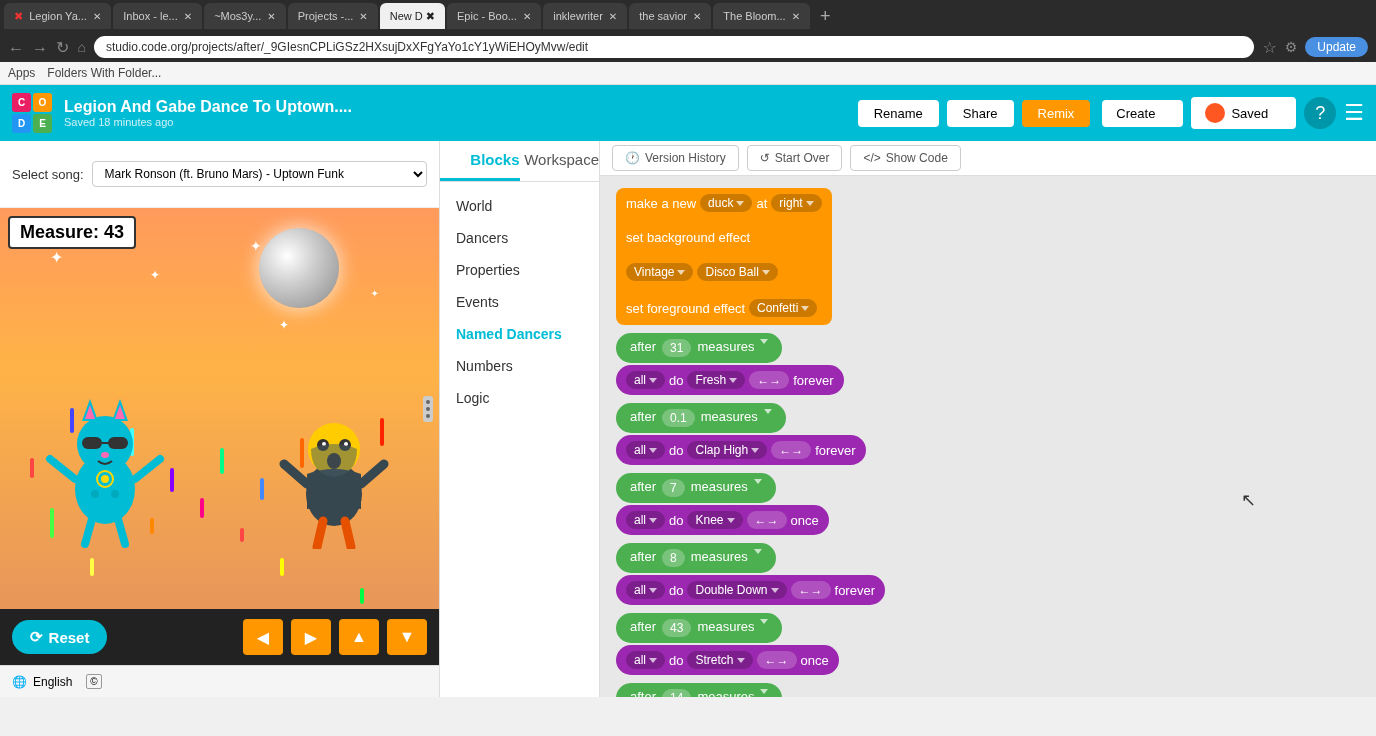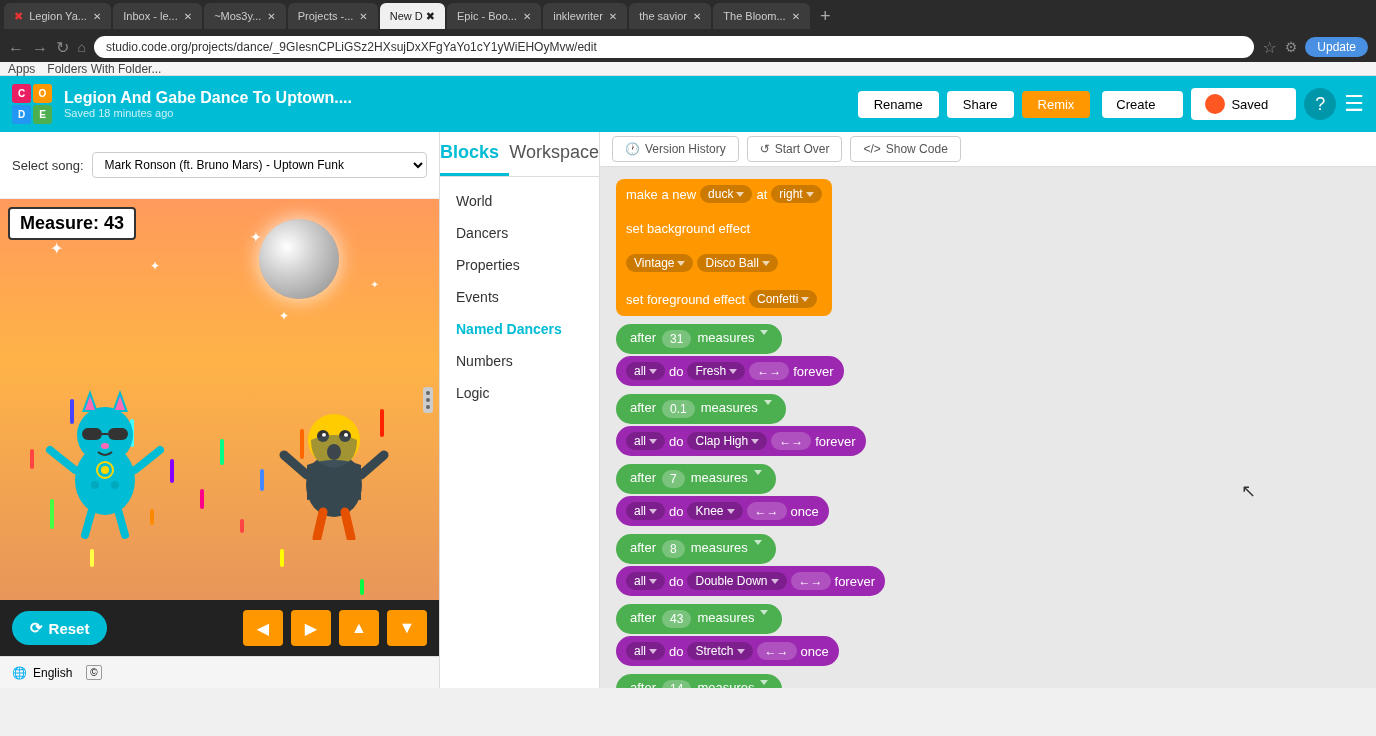--- a/index.html
+++ b/index.html
@@ -46,21 +46,21 @@
       flex: 1;
       height: 22px;
       padding: 0 12px;
       font-size: 12px;
       display: flex;
       align-items: center;
       color: #333;
     }
     .bookmarks-bar {
       background: #f5f5f5;
-      height: 14px;
+      height: 23px;
       display: flex;
       align-items: center;
       padding: 0 8px;
       gap: 12px;
       border-bottom: 1px solid #ddd;
       font-size: 12px;
       color: #444;
     }
 
     
@@ -274,22 +274,22 @@
       display: flex;
       flex-direction: column;
     }
     .panel-tabs {
       display: flex;
       border-bottom: 1px solid #ddd;
     }
     .panel-tab {
       flex: 1;
       padding: 10px 0;
-      text-align: left;
-      font-size: 18px;
+      text-align: right;
+      font-size: 15px;
       color: #555;
       cursor: pointer;
       border-bottom: 3px solid transparent;
     }
     .panel-tab.active {
       border-bottom: 3px solid #00bcd4;
       color: #00bcd4;
       font-weight: bold;
     }
     .blocks-list {
@@ -458,21 +458,21 @@
   </div>
   <button style="background:none;border:none;color:#aaa;font-size:18px;padding:0 8px;cursor:pointer;">+</button>
 </div>
 
 <div class="address-bar">
   <button style="background:none;border:none;color:#888;font-size:16px;cursor:pointer;">←</button>
   <button style="background:none;border:none;color:#888;font-size:16px;cursor:pointer;">→</button>
   <button style="background:none;border:none;color:#888;font-size:16px;cursor:pointer;">↻</button>
   <button style="background:none;border:none;color:#888;font-size:14px;cursor:pointer;">⌂</button>
   <div class="url-box">
-    <span style="font-size:12px;color:#333;">studio.code.org/projects/dance/_9GIesnCPLiGSz2HXsujDxXFgYaYo1cY1yWiEHOyMvw/edit</span>
+    <span style="font-size:12px;color:#333;">studio.code.org/projects/after/_9GIesnCPLiGSz2HXsujDxXFgYaYo1cY1yWiEHOyMvw/edit</span>
   </div>
   <button style="background:none;border:none;color:#888;font-size:16px;cursor:pointer;">☆</button>
   <button style="background:none;border:none;color:#888;font-size:14px;cursor:pointer;">⚙</button>
   <button style="background:#4a90e2;color:white;border:none;border-radius:12px;padding:3px 12px;font-size:12px;cursor:pointer;">Update</button>
 </div>
 
 <div class="bookmarks-bar">
   <span style="cursor:pointer;">Apps</span>
   <span style="cursor:pointer;">Folders With Folder...</span>
 </div>

